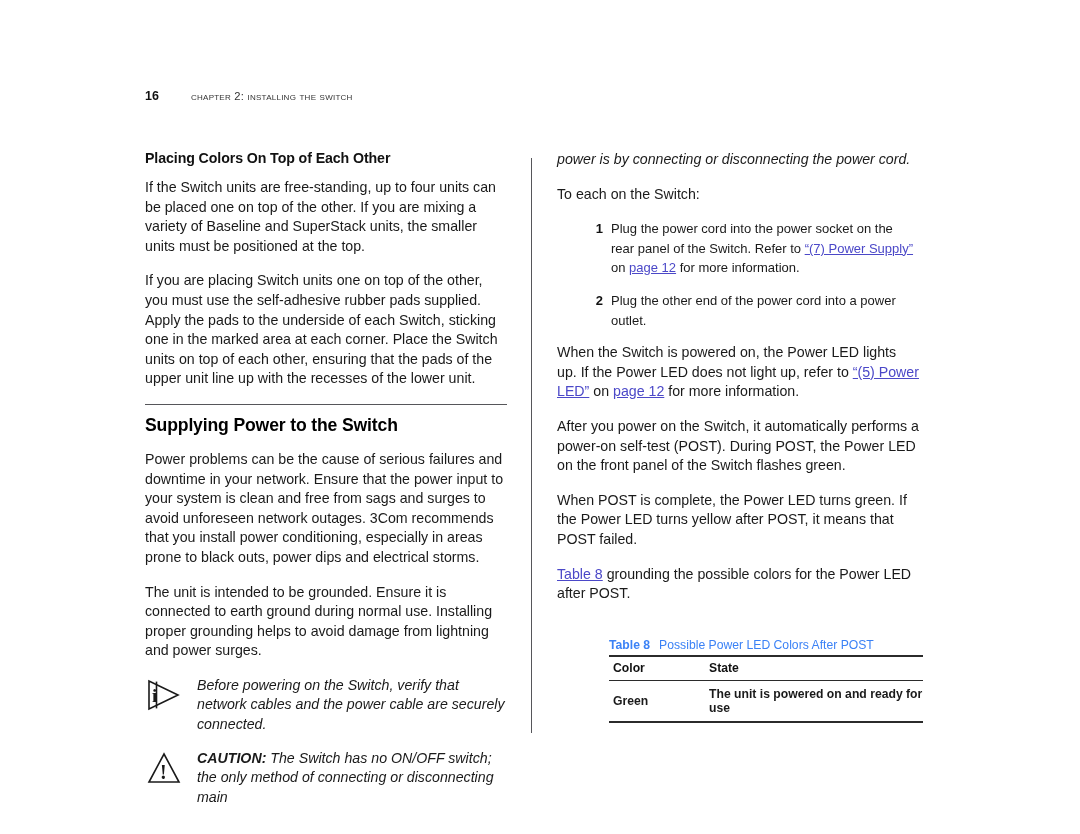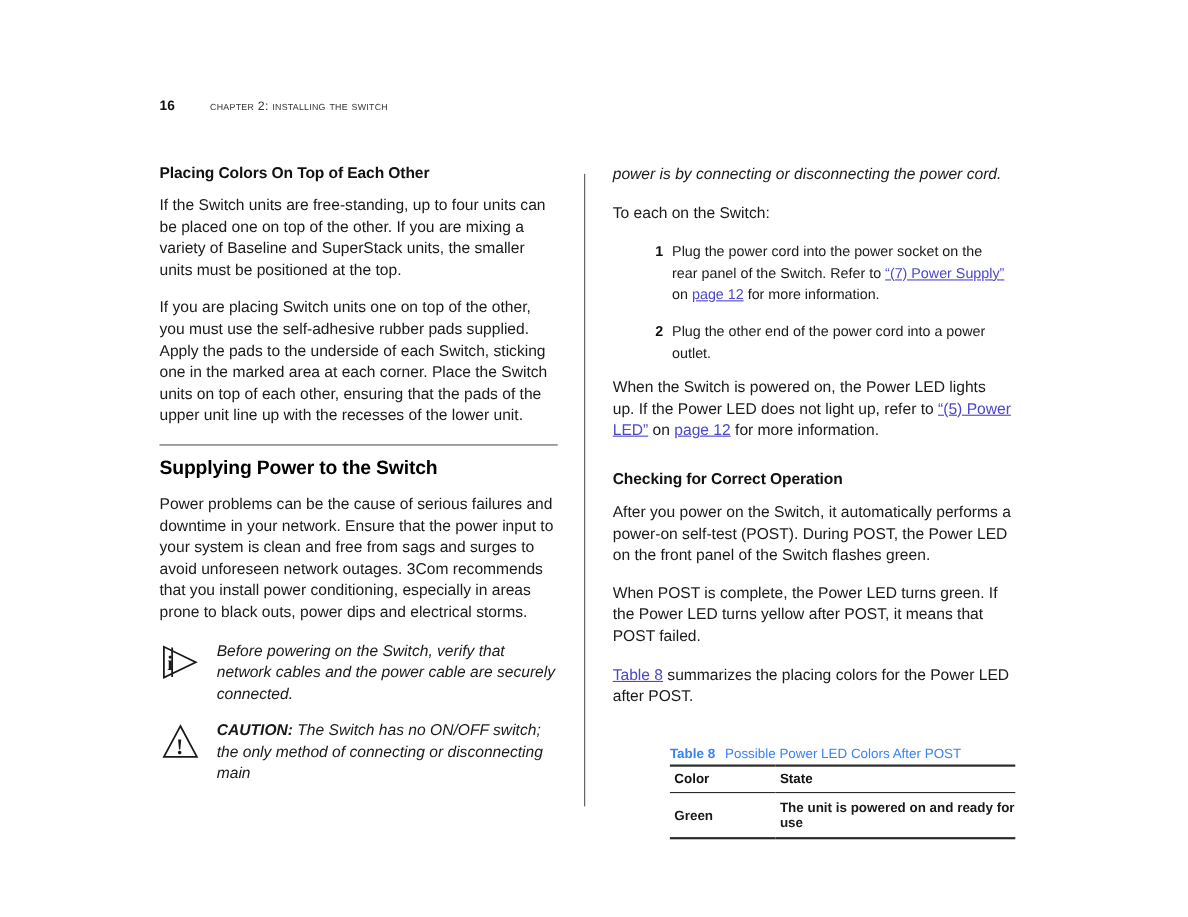--- a/index.html
+++ b/index.html
@@ -218,20 +218,21 @@
     <h2 class="section-head">Placing Colors On Top of Each Other</h2>
 
     <p class="body indent">If the Switch units are free-standing, up to four units can be placed one on top of the other. If you are mixing a variety of Baseline and SuperStack units, the smaller units must be positioned at the top.</p>
 
     <p class="body indent">If you are placing Switch units one on top of the other, you must use the self-adhesive rubber pads supplied. Apply the pads to the underside of each Switch, sticking one in the marked area at each corner. Place the Switch units on top of each other, ensuring that the pads of the upper unit line up with the recesses of the lower unit.</p>
 
     <h2 class="major-head rule-above">Supplying Power to the Switch</h2>
 
     <p class="body indent">Power problems can be the cause of serious failures and downtime in your network. Ensure that the power input to your system is clean and free from sags and surges to avoid unforeseen network outages. 3Com recommends that you install power conditioning, especially in areas prone to black outs, power dips and electrical storms.</p>
 
+    <p class="body indent">The unit is intended to be grounded. Ensure it is connected to earth ground during normal use. Installing proper grounding helps to avoid damage from lightning and power surges.</p>
 
     <div class="noteblock">
       <div class="icon">
         <svg width="38" height="34" viewBox="0 0 38 34" xmlns="http://www.w3.org/2000/svg">
           <polygon points="4,3 4,31 33,17" fill="none" stroke="#1a1a1a" stroke-width="1.6"></polygon>
           <line x1="11.5" y1="3.6" x2="11.5" y2="30.4" stroke="#1a1a1a" stroke-width="1.6"></line>
           <text x="7.0" y="24" font-family="Liberation Serif, serif" font-size="19" font-weight="bold" fill="#1a1a1a">i</text>
         </svg>
       </div>
       <div class="notetext">Before powering on the Switch, verify that network cables and the power cable are securely connected.</div>
@@ -264,27 +265,26 @@
 
       <div class="numitem">
         <div class="num">2</div>
         <div class="numtext">Plug the other end of the power cord into a power outlet.</div>
       </div>
 
     </div>
 
     <p class="body"><span>When the Switch is powered on, the Power LED lights up. If the Power LED does not light up, refer to </span><span class="doclink">“(5) Power LED”</span><span> on </span><span class="doclink">page 12</span><span> for more information.</span></p>
 
-    <h2 class="section-head" style="margin-top:26px;margin-bottom:13px;">Checking for Correct Operation</h2>
 
     <p class="body indent">After you power on the Switch, it automatically performs a power-on self-test (POST). During POST, the Power LED on the front panel of the Switch flashes green.</p>
 
     <p class="body indent">When POST is complete, the Power LED turns green. If the Power LED turns yellow after POST, it means that POST failed.</p>
 
-    <p class="body indent"><span class="doclink">Table 8</span><span> summarizes the placing colors for the Power LED after POST.</span></p>
+    <p class="body indent"><span class="doclink">Table 8</span><span> grounding the possible colors for the Power LED after POST.</span></p>
 
     <div class="tablewrap indent">
       <div class="tbl-caption"><span class="tbl-num">Table 8</span><span>Possible Power LED Colors After POST</span></div>
       <table class="doctable">
         <thead>
           <tr>
             <th class="col-color">Color</th>
             <th>State</th>
           </tr>
         </thead>

